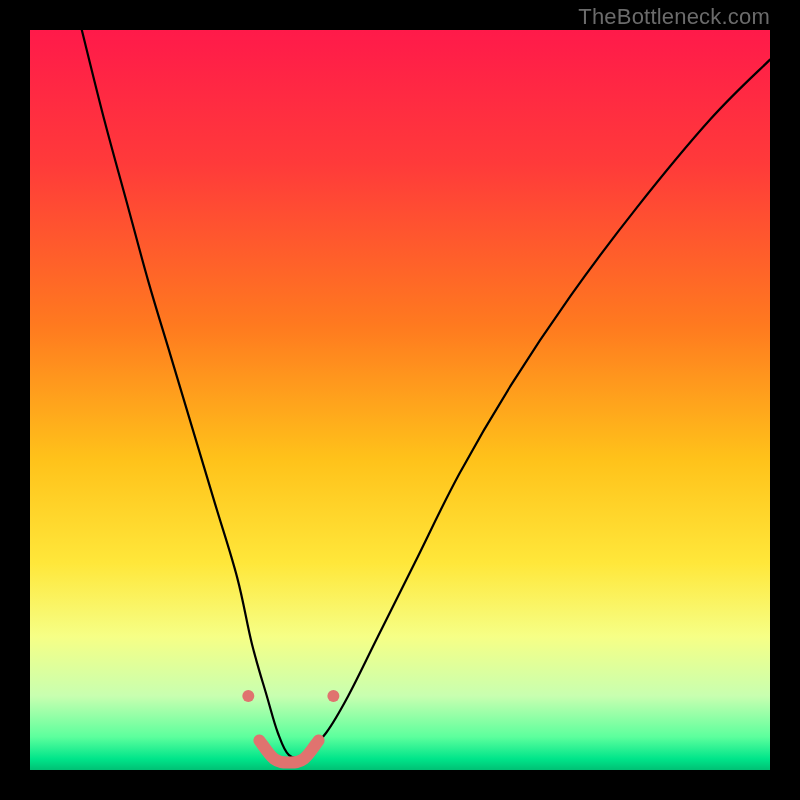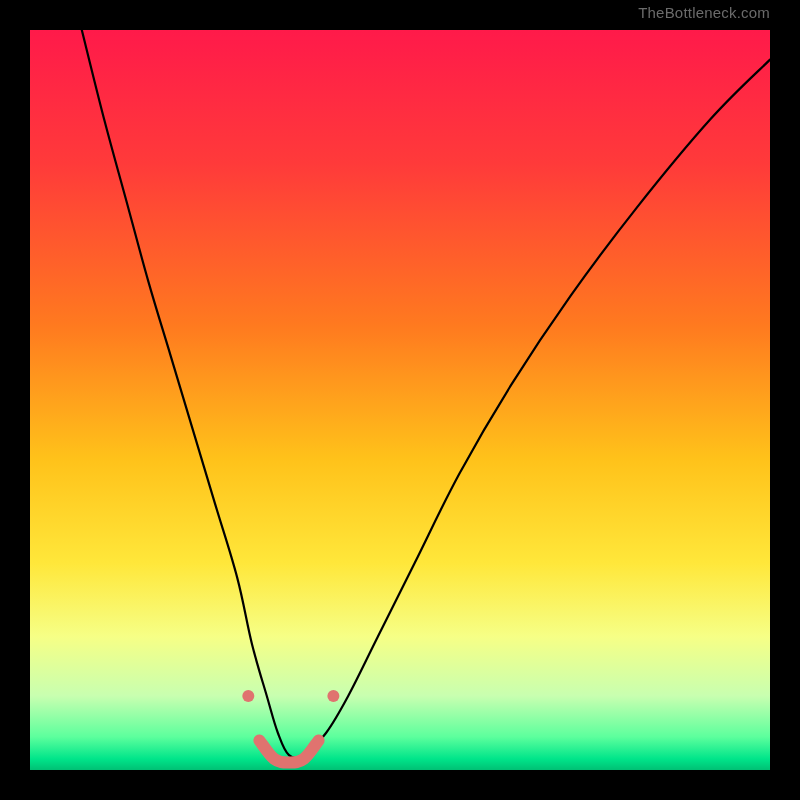--- a/index.html
+++ b/index.html
@@ -31,21 +31,21 @@
     left: 0;
     top: 0;
     width: 100%;
     height: 100%;
   }
   .watermark {
     position: absolute;
     top: 4px;
     right: 30px;
     font-family: Arial, Helvetica, sans-serif;
-    font-size: 15px;
+    font-size: 22px;
     color: #6b6b6b;
     letter-spacing: 0.2px;
     font-weight: 500;
   }
   svg.curves {
     position: absolute;
     left: 0;
     top: 0;
     width: 100%;
     height: 100%;

